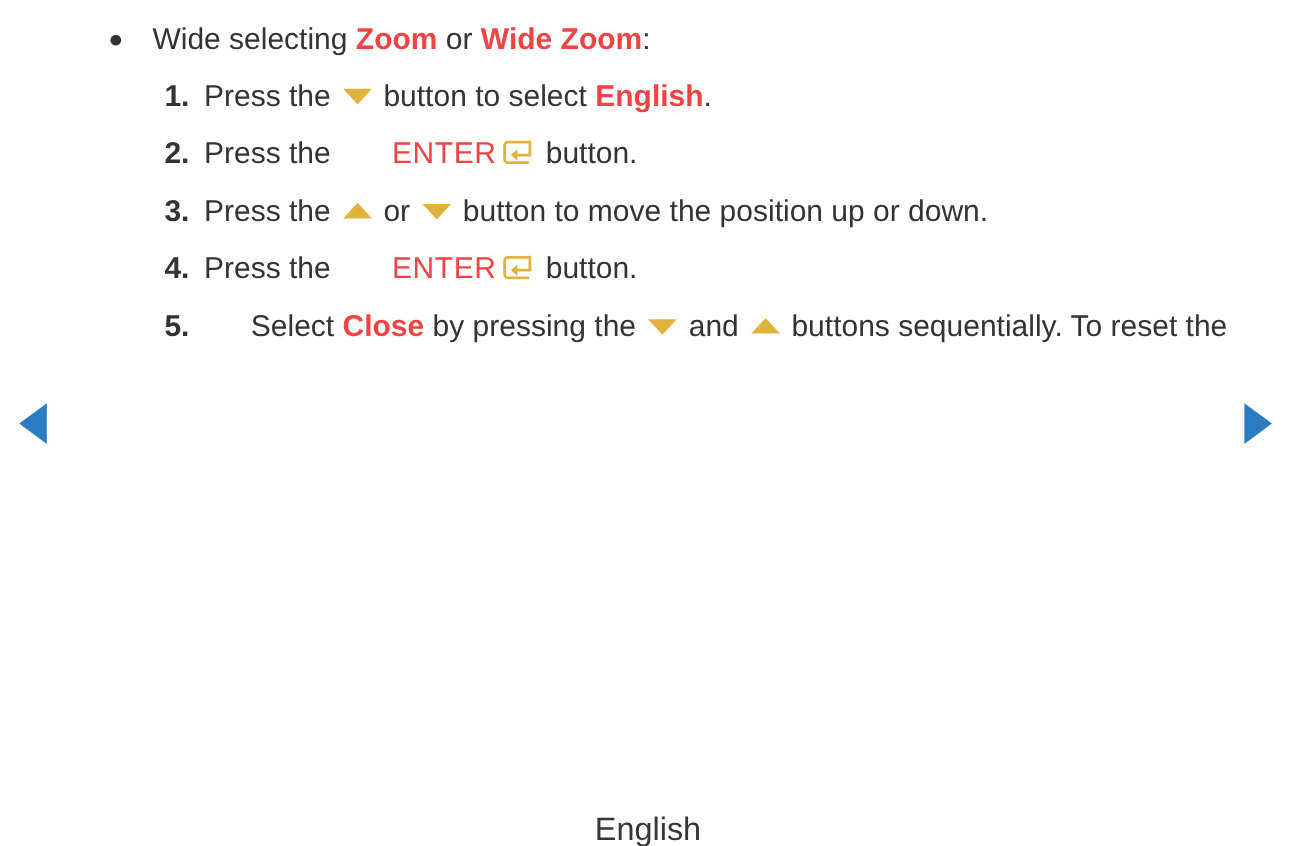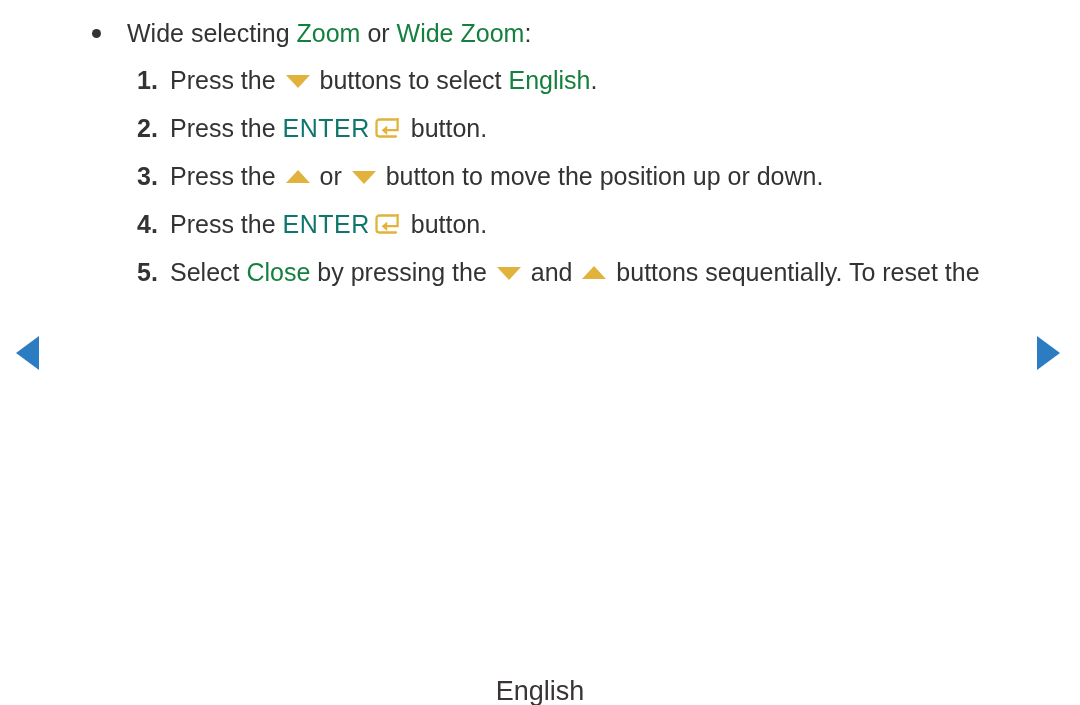--- a/index.html
+++ b/index.html
@@ -63,30 +63,32 @@
     flex: 0 0 auto;
     width: 33px;
     font-weight: bold;
     color: #333333;
   }
   .step-body {
     flex: 1 1 auto;
   }
   .step-line {
     display: block;
+    margin-left: 39px;
   }
 
   
   .blue {
-    color: #15803d;
-    font-weight: normal;
+    color: #ef4444;
+    font-weight: bold;
   }
   .enter-word {
-    color: #0f766e;
+    color: #ef4444;
     letter-spacing: 0.5px;
+    margin-left: 44px;
   }
 
   
   .tri {
     display: inline-block;
     width: 0;
     height: 0;
     vertical-align: middle;
     position: relative;
   }
@@ -156,21 +158,21 @@
 
   <div class="bullet-row">
     <span class="bullet-dot"></span>
     <span class="bullet-text"><span>Wide selecting </span><span class="blue">Zoom</span><span> or </span><span class="blue">Wide Zoom</span><span>:</span></span>
   </div>
 
   <div class="steps">
 
     <div class="step">
       <span class="step-num">1.</span>
-      <span class="step-body"><span>Press the </span><span class="tri tri-down"></span><span> buttons to select </span><span class="blue">English</span><span>.</span></span>
+      <span class="step-body"><span>Press the </span><span class="tri tri-down"></span><span> button to select </span><span class="blue">English</span><span>.</span></span>
     </div>
 
     <div class="step">
       <span class="step-num">2.</span>
       <span class="step-body"><span>Press the </span><span class="enter-word">ENTER</span><span class="enter-icon">
           <svg viewBox="0 0 26 22" width="26" height="22" aria-hidden="true">
             <path d="M21 2.5 H4.2 A2.7 2.7 0 0 0 1.5 5.2 V16.8 A2.7 2.7 0 0 0 4.2 19.5 H21" fill="none" stroke="#e2b33c" stroke-width="2.3" stroke-linecap="round"></path>
             <path d="M22.6 2.2 V13.2 H10.5" fill="none" stroke="#e2b33c" stroke-width="2.3" stroke-linecap="square" stroke-linejoin="miter"></path>
             <path d="M12.2 8.4 L6.6 13.2 L12.2 18.0 Z" fill="#e2b33c"></path>
           </svg>

